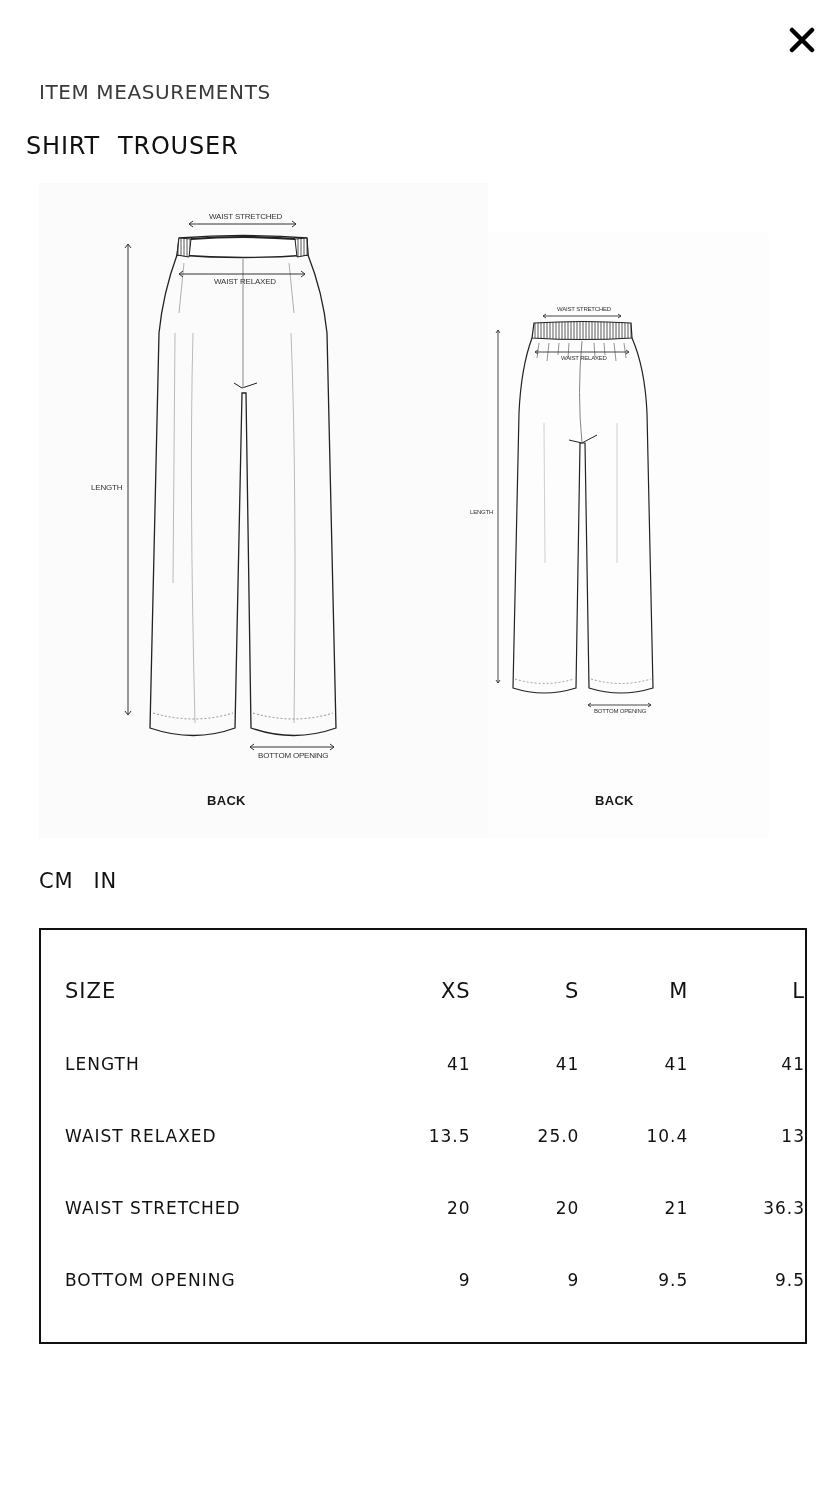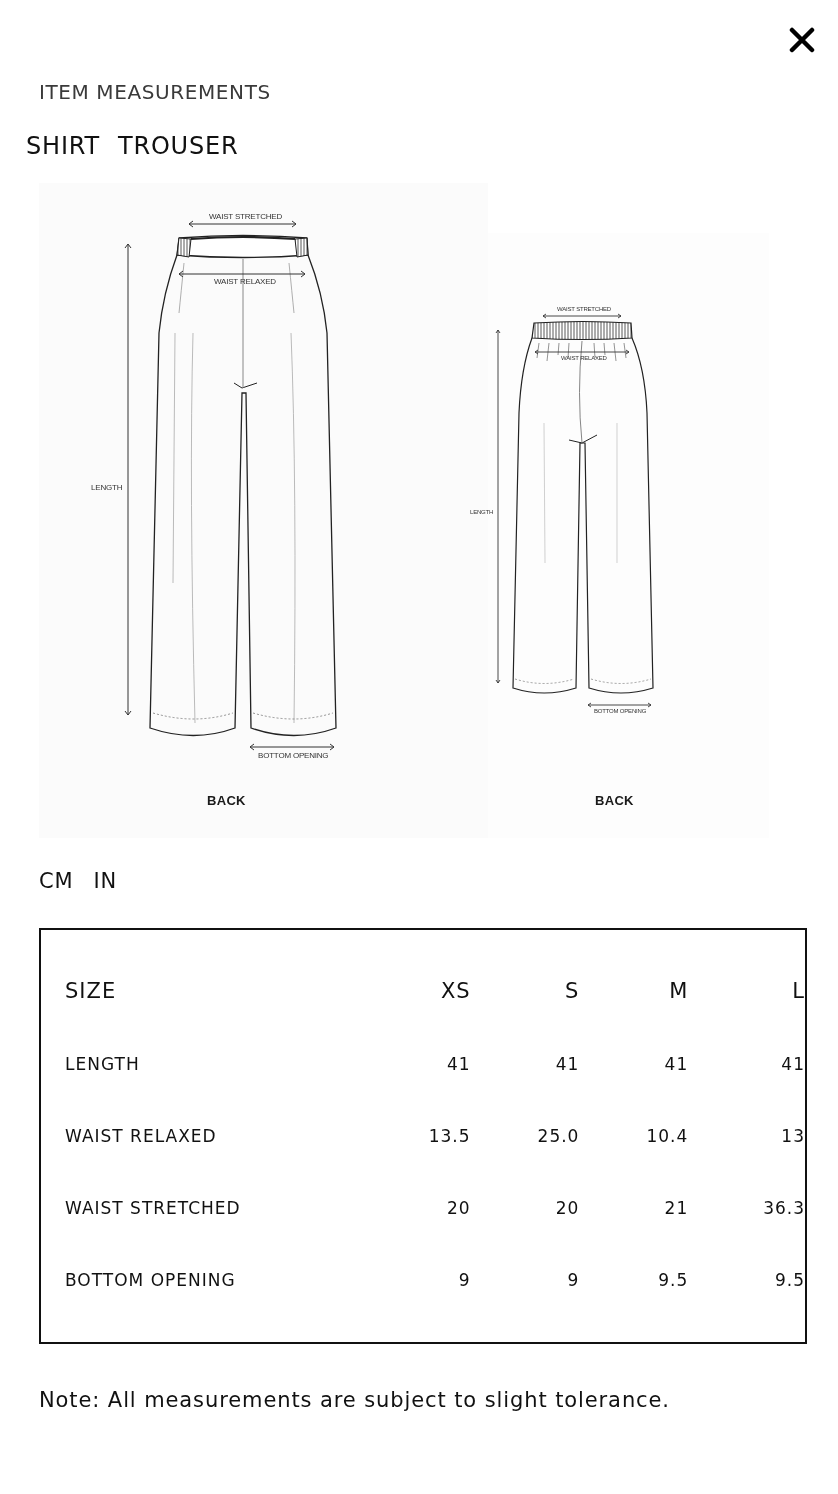--- a/index.html
+++ b/index.html
@@ -262,14 +262,13 @@
         <td class="label-col">BOTTOM OPENING</td>
         <td class="val-col">9</td>
         <td class="val-col">9</td>
         <td class="val-col">9.5</td>
         <td class="val-col last">9.5</td>
       </tr>
     </tbody>
       </table>
   </div>
 
-  <div class="note">Note: All measurements are subject to slight tolerance.</div>
 </div>
 
 </body></html>

